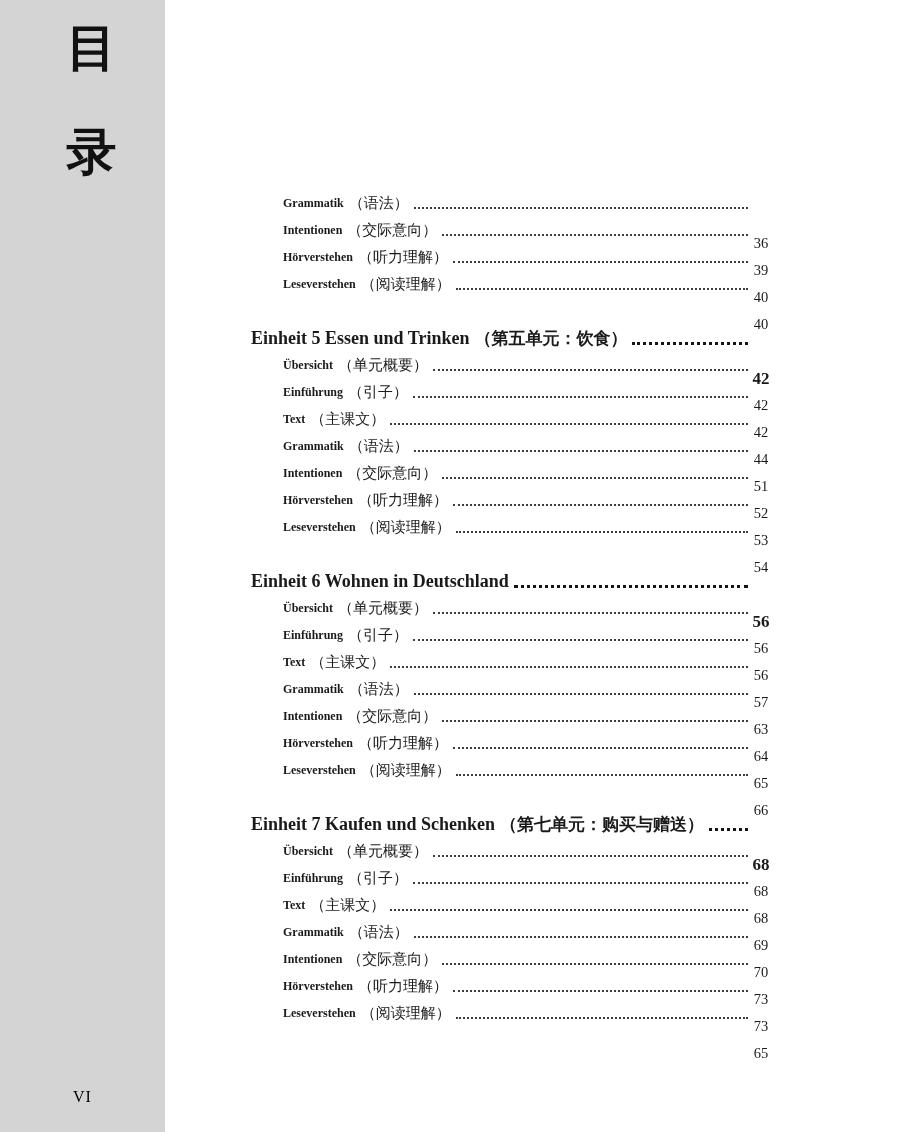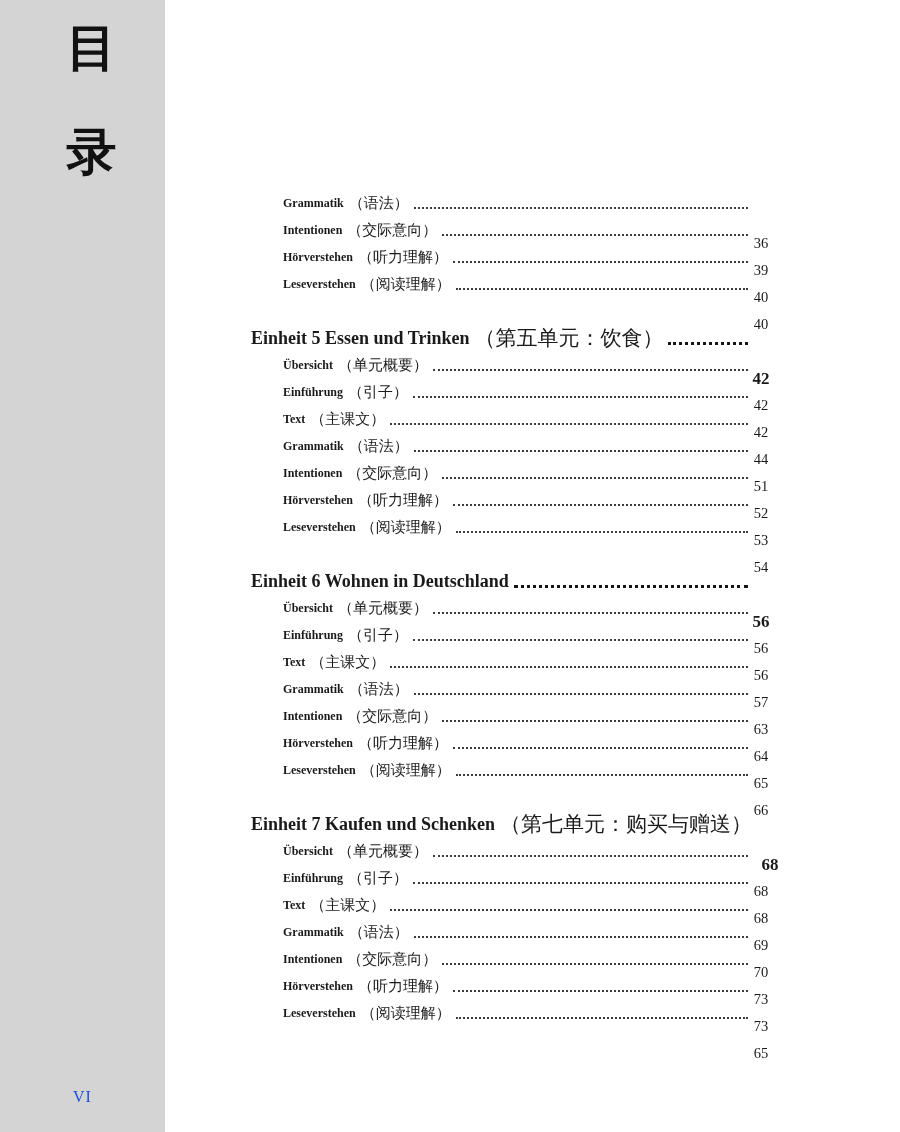--- a/index.html
+++ b/index.html
@@ -12,33 +12,33 @@
     position:absolute;left:0;top:0;width:165px;height:1132px;background:#d4d4d4;
   }
   .side-title{
     padding:22px 0 0 18px;text-align:center;
     font-family:"DejaVu Sans","Liberation Sans",sans-serif;
     font-weight:bold;font-size:50px;line-height:52px;color:#111;
   }
   .side-title .ch{margin-bottom:52px;}
   .folio{
     position:absolute;bottom:26px;left:0;width:100%;text-align:center;
-    font-size:16px;letter-spacing:1px;color:#1d4ed8;
+    font-size:16px;letter-spacing:1px;color:#000000;
   }
   .toc{position:absolute;left:215px;top:190px;width:557px;}
   .group{margin-top:27px;}
   .group:first-child{margin-top:0;}
   .row{display:flex;height:27px;}
   .row.sub{margin-left:68px;}
   .de{font-weight:bold;font-size:12px;line-height:27px;white-space:pre;}
   .zh{font-size:15px;line-height:27px;margin-left:5px;white-space:pre;}
   .pg{font-size:14.5px;line-height:27px;text-align:center;min-width:22px;margin-top:40px;}
   .leader{flex:1;border-bottom:2px dotted #3c3c3c;margin:0 2px 8px 5px;}
   .head .de{font-size:18px;line-height:27px;margin-left:36px;}
-  .head .zh{font-size:21px;font-weight:normal;}
+  .head .zh{font-size:17px;font-weight:bold;}
   .head .pg{font-size:17px;font-weight:bold;}
   .head .leader{border-bottom:3px dotted #151515;margin-bottom:7px;}
 </style>
 </head>
 <body>
 
 <div class="page">
 
   <aside class="sidebar">
     <div class="side-title">

